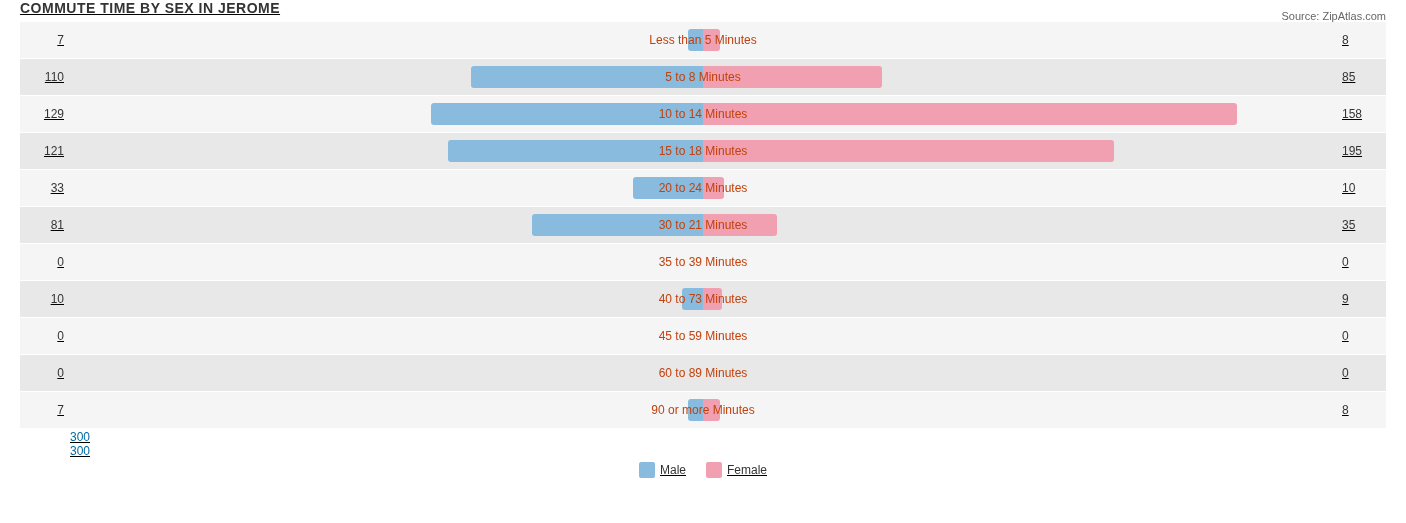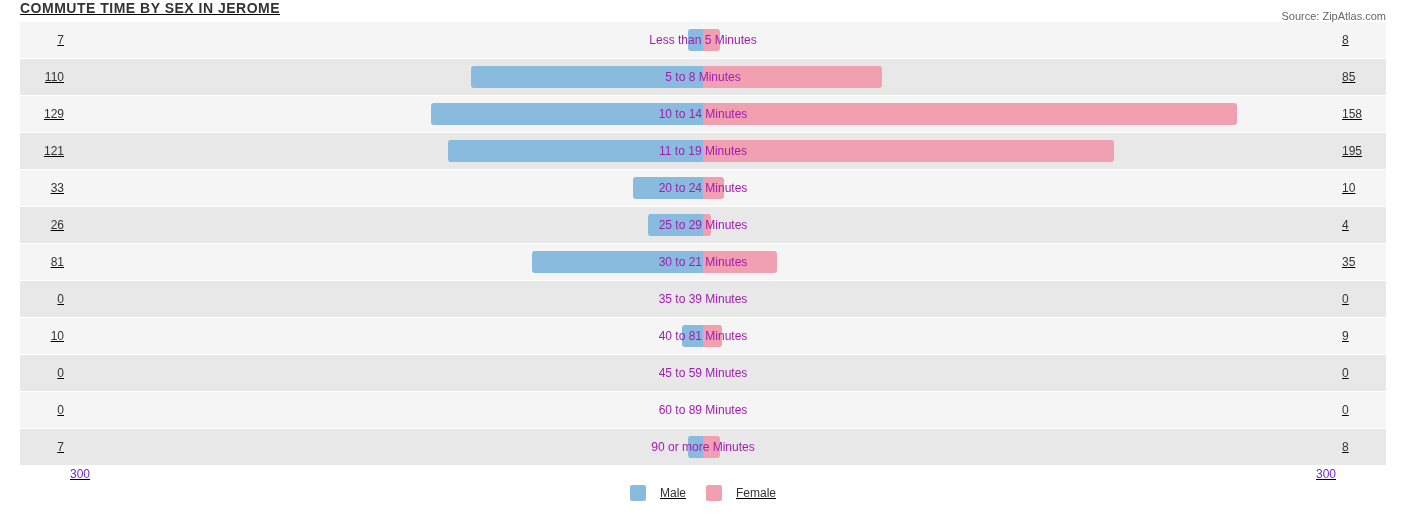--- a/index.html
+++ b/index.html
@@ -64,21 +64,21 @@
       align-items: center;
       position: relative;
       height: 100%;
     }
     .label-box {
       position: absolute;
       left: 50%;
       transform: translateX(-50%);
       background: transparent;
       font-size: 12px;
-      color: #a21caf;
+      color: #c2410c;
       white-space: nowrap;
       z-index: 10;
       text-align: center;
       pointer-events: none;
     }
     .male-bar-wrap {
       position: absolute;
       right: 50%;
       display: flex;
       justify-content: flex-end;
@@ -114,36 +114,37 @@
     .legend-area {
       display: flex;
       justify-content: center;
       align-items: center;
       margin-top: 4px;
       gap: 20px;
     }
     .legend-item {
       display: flex;
       align-items: center;
-      gap: 14px;
+      gap: 5px;
       font-size: 12px;
       color: #333;
     }
     .legend-swatch {
       width: 16px;
       height: 16px;
       border-radius: 2px;
     }
     .bottom-axis {
       display: flex;
       justify-content: space-between;
       font-size: 12px;
-      color: #6d28d9;
+      color: #0369a1;
       padding: 0 50px;
       margin-top: 2px;
+      flex-direction: column;
     }
   </style>
 </head>
 <body>
 
 <div class="chart-container">
   <div class="chart-title">COMMUTE TIME BY SEX IN JEROME</div>
   <div class="source-text">Source: ZipAtlas.com</div>
 
   <div class="rows-area" id="rows-area">
@@ -182,21 +183,21 @@
           </div>
           <div class="female-bar-wrap" style="width: 42.1667%;">
             <div class="female-bar" style="width: 100%;"></div>
           </div>
         </div>
         <div class="right-value">158</div>
       </div>
       <div class="bar-row">
         <div class="left-value">121</div>
         <div class="bars-center">
-          <div class="label-box">11 to 19 Minutes</div>
+          <div class="label-box">15 to 18 Minutes</div>
           <div class="male-bar-wrap" style="width: 20.1667%;">
             <div class="male-bar" style="width: 100%;"></div>
           </div>
           <div class="female-bar-wrap" style="width: 32.5%;">
             <div class="female-bar" style="width: 100%;"></div>
           </div>
         </div>
         <div class="right-value">195</div>
       </div>
       <div class="bar-row">
@@ -206,33 +207,20 @@
           <div class="male-bar-wrap" style="width: 5.5%;">
             <div class="male-bar" style="width: 100%;"></div>
           </div>
           <div class="female-bar-wrap" style="width: 1.66667%;">
             <div class="female-bar" style="width: 100%;"></div>
           </div>
         </div>
         <div class="right-value">10</div>
       </div>
       <div class="bar-row">
-        <div class="left-value">26</div>
-        <div class="bars-center">
-          <div class="label-box">25 to 29 Minutes</div>
-          <div class="male-bar-wrap" style="width: 4.33333%;">
-            <div class="male-bar" style="width: 100%;"></div>
-          </div>
-          <div class="female-bar-wrap" style="width: 0.666667%;">
-            <div class="female-bar" style="width: 100%;"></div>
-          </div>
-        </div>
-        <div class="right-value">4</div>
-      </div>
-      <div class="bar-row">
         <div class="left-value">81</div>
         <div class="bars-center">
           <div class="label-box">30 to 21 Minutes</div>
           <div class="male-bar-wrap" style="width: 13.5%;">
             <div class="male-bar" style="width: 100%;"></div>
           </div>
           <div class="female-bar-wrap" style="width: 5.83333%;">
             <div class="female-bar" style="width: 100%;"></div>
           </div>
         </div>
@@ -247,21 +235,21 @@
           </div>
           <div class="female-bar-wrap" style="width: 0%;">
             <div class="female-bar" style="width: 100%;"></div>
           </div>
         </div>
         <div class="right-value">0</div>
       </div>
       <div class="bar-row">
         <div class="left-value">10</div>
         <div class="bars-center">
-          <div class="label-box">40 to 81 Minutes</div>
+          <div class="label-box">40 to 73 Minutes</div>
           <div class="male-bar-wrap" style="width: 1.66667%;">
             <div class="male-bar" style="width: 100%;"></div>
           </div>
           <div class="female-bar-wrap" style="width: 1.5%;">
             <div class="female-bar" style="width: 100%;"></div>
           </div>
         </div>
         <div class="right-value">9</div>
       </div>
       <div class="bar-row">

